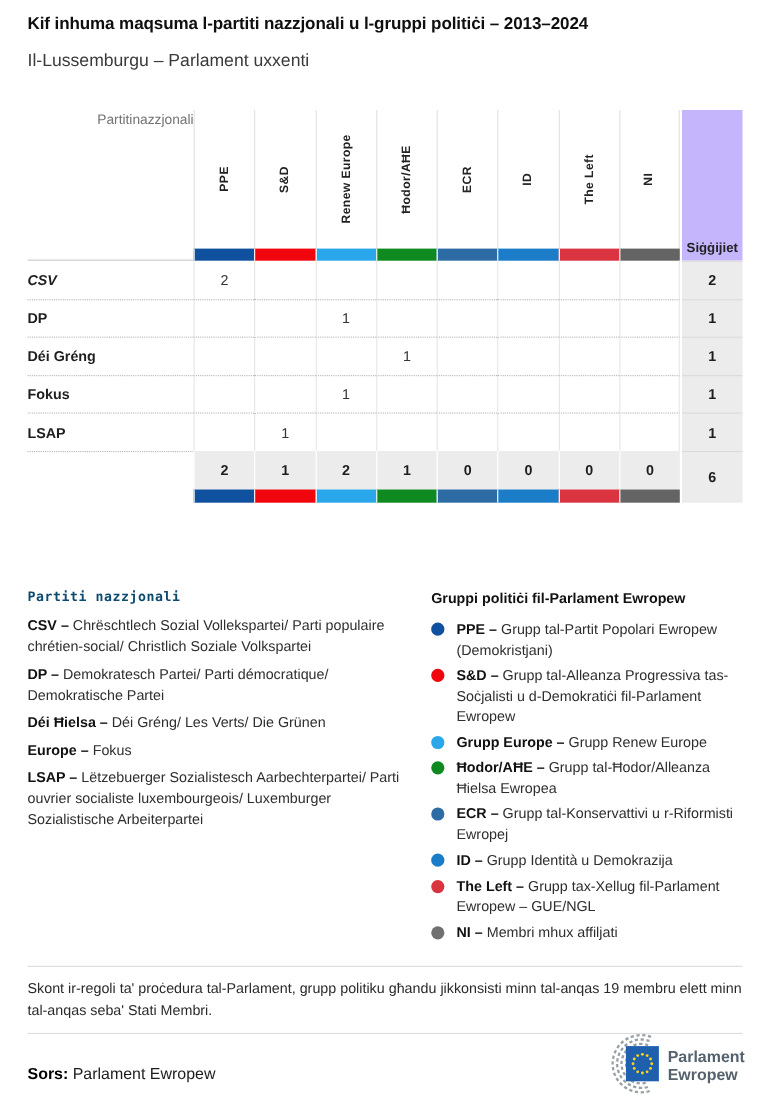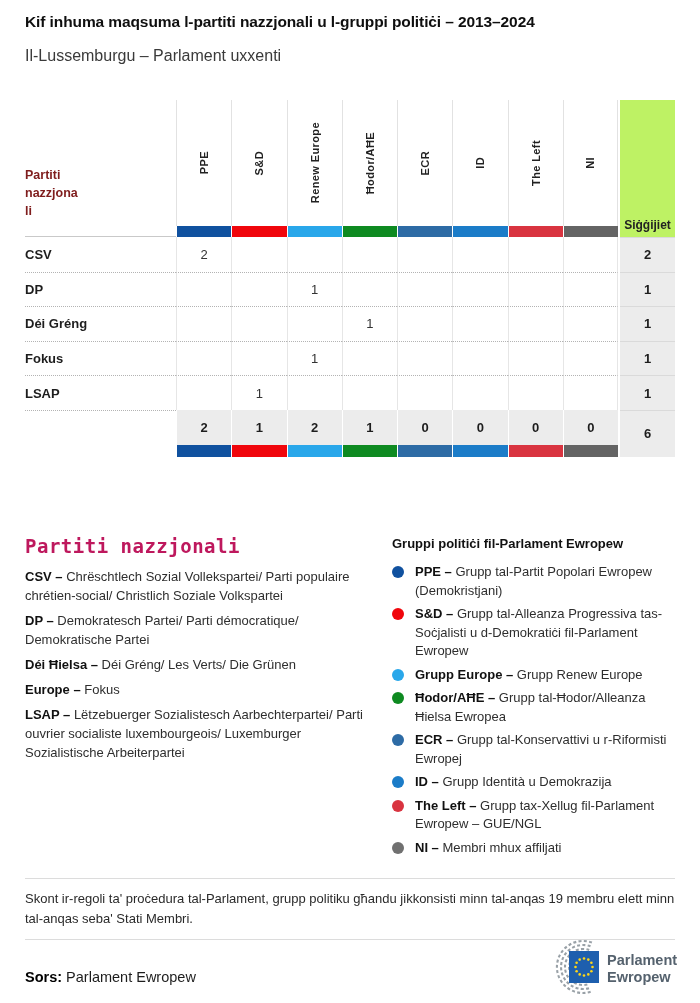--- a/index.html
+++ b/index.html
@@ -9,41 +9,41 @@
   .subtitle{position:absolute;left:25px;top:47px;margin:0;font-size:16px;font-weight:400;color:#3a3a3a;}
 
   
   .tbl{position:absolute;left:25px;top:100px;width:650px;height:357px;display:grid;
        grid-template-columns:151px repeat(8,1fr) 2px 55px;
        grid-template-rows:126px 11px repeat(5,34.6px) 35px 12px;}
   .vtext{writing-mode:vertical-rl;transform:rotate(180deg);font-weight:700;font-size:11px;
          letter-spacing:.4px;white-space:nowrap;color:#222;}
   .hcell{display:flex;align-items:center;justify-content:center;border-left:1px solid #e2e2e2;}
   .hcell.last{border-right:1px solid #e2e2e2;}
-  .hlabel{display:flex;flex-direction:column;justify-content:flex-end;padding-bottom:6px;
-          font-weight:700;font-size:12.5px;line-height:18px;color:#7f1d1d;}
+  .hlabel{display:flex;flex-direction:row;justify-content:flex-end;padding-bottom:6px;
+          font-weight:400;font-size:12.5px;line-height:18px;color:#737373;}
   .hline{border-bottom:1px solid #c9c9c9;}
   .barcell{border-left:1px solid #fff;}
-  .seats-head{background:#bef264;display:flex;align-items:flex-end;justify-content:center;
+  .seats-head{background:#c4b5fd;display:flex;align-items:flex-end;justify-content:center;
               padding-bottom:5px;font-weight:700;font-size:12px;color:#222;}
   .pcell{display:flex;align-items:center;font-weight:700;font-size:13px;color:#1d1d1d;}
   .vcell{display:flex;align-items:center;justify-content:center;font-size:13px;color:#333;
          border-left:1px solid #e6e6e6;}
   .vcell.last{border-right:1px solid #e6e6e6;}
   .scell{background:#ececec;display:flex;align-items:center;justify-content:center;
          font-size:13px;font-weight:700;color:#1d1d1d;}
   .tcell{background:#ececec;display:flex;align-items:center;justify-content:center;
          font-weight:700;font-size:13px;color:#1d1d1d;border-left:1px solid #fff;}
   .dot-top{border-top:1px dotted #b3b3b3;}
   .solid-top{border-top:1px solid #dadada;}
 
   
   .legend-left{position:absolute;left:25px;top:535px;width:352px;}
   .legend-left h3{margin:0 0 10px;font-family:"DejaVu Sans Mono",monospace;
-                  font-size:19px;font-weight:700;letter-spacing:.5px;color:#be185d;}
+                  font-size:12px;font-weight:700;letter-spacing:.5px;color:#0c4a6e;}
   .lg-item{margin:0 0 6px;font-size:13px;line-height:19px;color:#2e2e2e;}
   .lg-item b{color:#111;}
   .legend-right{position:absolute;left:392px;top:536px;width:285px;}
   .legend-right h3{margin:0 0 12px;font-size:13px;font-weight:700;color:#111;}
   .gr-item{display:flex;margin-bottom:5px;}
   .gr-dot{width:12px;height:12px;border-radius:50%;margin:3px 11px 0 0;flex:none;}
   .gr-text{font-size:13px;line-height:18.5px;color:#2e2e2e;}
   .gr-text b{color:#111;}
 
   
@@ -93,21 +93,21 @@
       <div class="seats-head" style="grid-area: 1 / 11 / 3;">Siġġijiet</div>
       <div class="hline" style="grid-area: 2 / 1;"></div>
       <div class="barcell" style="grid-area: 2 / 2; background: rgb(16, 81, 159);"></div>
       <div class="barcell" style="grid-area: 2 / 3; background: rgb(240, 6, 12);"></div>
       <div class="barcell" style="grid-area: 2 / 4; background: rgb(41, 167, 234);"></div>
       <div class="barcell" style="grid-area: 2 / 5; background: rgb(14, 138, 33);"></div>
       <div class="barcell" style="grid-area: 2 / 6; background: rgb(45, 107, 165);"></div>
       <div class="barcell" style="grid-area: 2 / 7; background: rgb(27, 124, 200);"></div>
       <div class="barcell" style="grid-area: 2 / 8; background: rgb(217, 52, 64);"></div>
       <div class="barcell" style="grid-area: 2 / 9; background: rgb(100, 100, 100);"></div>
-      <div class="pcell" style="grid-area: 3 / 1;">CSV</div>
+      <div class="pcell" style="grid-area: 3 / 1; font-style: italic;">CSV</div>
       <div class="vcell" style="grid-area: 3 / 2;">2</div>
       <div class="vcell" style="grid-area: 3 / 3;"></div>
       <div class="vcell" style="grid-area: 3 / 4;"></div>
       <div class="vcell" style="grid-area: 3 / 5;"></div>
       <div class="vcell" style="grid-area: 3 / 6;"></div>
       <div class="vcell" style="grid-area: 3 / 7;"></div>
       <div class="vcell" style="grid-area: 3 / 8;"></div>
       <div class="vcell last" style="grid-area: 3 / 9;"></div>
       <div class="scell solid-top" style="grid-area: 3 / 11;">2</div>
       <div class="pcell dot-top" style="grid-area: 4 / 1;">DP</div>

